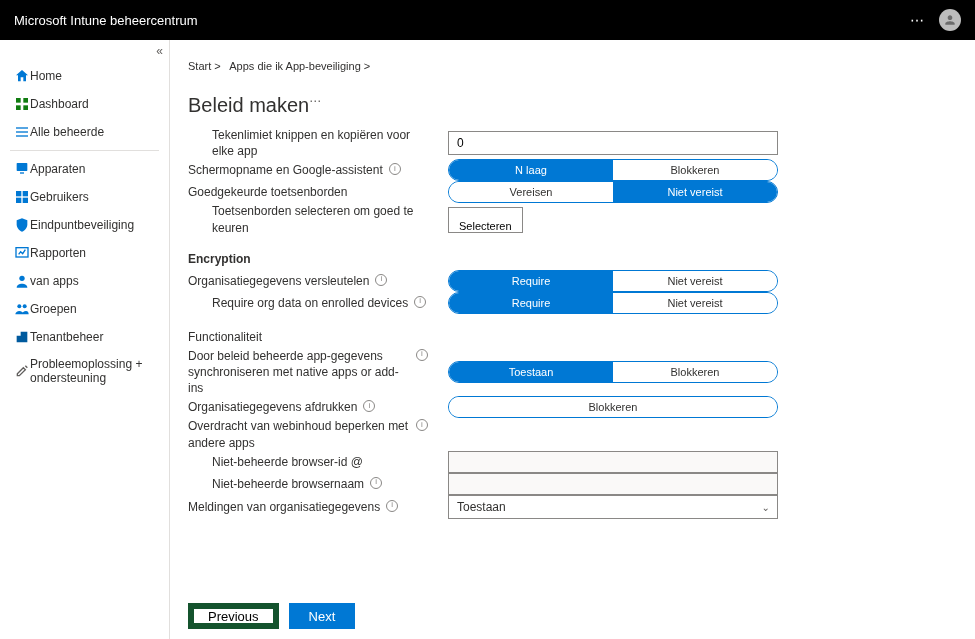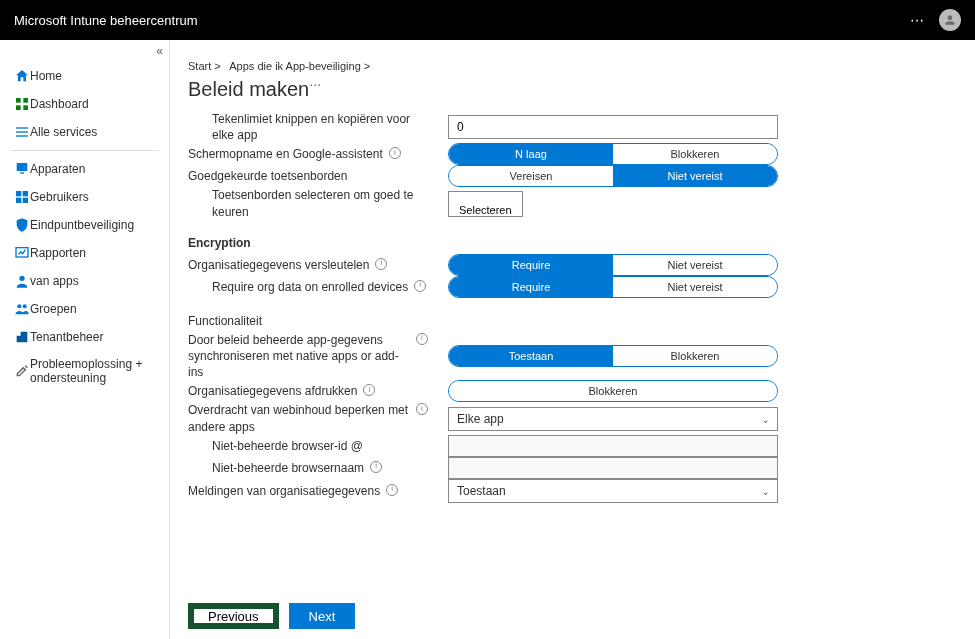--- a/index.html
+++ b/index.html
@@ -20,21 +20,21 @@
   .sidebar .collapse { position: absolute; top: 4px; right: 6px; font-size: 12px; color: #605e5c; cursor: pointer; }
   .sidebar ul { list-style: none; padding: 22px 0 0 0; }
   .sidebar li { padding: 6px 10px 6px 14px; display: flex; align-items: center; font-size: 12px; color: #323130; cursor: pointer; }
   .sidebar .sep { height: 1px; background: #e1dfdd; margin: 4px 10px; }
   .sb-icon { width: 16px; height: 16px; flex: 0 0 16px; display: flex; align-items: center; justify-content: center; }
 
   
   .main { flex: 1; overflow-y: auto; padding: 8px 20px 0 18px; position: relative; }
   .breadcrumbs { font-size: 11px; color: #605e5c; margin-top: 12px; }
   .breadcrumbs .crumb { color: #323130; }
-  .page-title-row { display: flex; align-items: flex-start; margin-top: 6px; margin-bottom: 10px; }
+  .page-title-row { display: flex; align-items: flex-start; margin-top: 22px; margin-bottom: 10px; }
   .page-title { font-size: 20px; font-weight: 400; }
   .page-more { color: #605e5c; }
 
   .form-area { padding-bottom: 58px; }
   .row { display: flex; align-items: center; margin: 0 0; gap: 20px; }
   .row .lbl { width: 240px; font-size: 12px; color: #323130; display: flex; align-items: flex-start; gap: 6px; line-height: 1.35; }
   .row .lbl.indent { padding-left: 24px; width: 240px; }
   .info-icon { width: 12px; height: 12px; border: 1px solid #8a8886; border-radius: 50%; display: inline-flex; align-items: center; justify-content: center; font-size: 8px; color: #8a8886; flex: 0 0 12px; margin-top: 1px; }
 
   .ctrl { flex: 0 0 330px; }
@@ -99,21 +99,21 @@
         <span>Dashboard</span>
       </li>
       <li>
         <span class="sb-icon">
             <svg width="16" height="16" viewBox="0 0 24 24" fill="none" stroke="#0078d4" stroke-width="2">
               <line x1="3" y1="6" x2="21" y2="6"></line>
               <line x1="3" y1="12" x2="21" y2="12"></line>
               <line x1="3" y1="18" x2="21" y2="18"></line>
             </svg>
           </span>
-        <span>Alle services</span>
+        <span>Alle beheerde</span>
       </li>
       <div class="sep"></div>
       <li>
         <span class="sb-icon">
             <svg width="16" height="16" viewBox="0 0 24 24" fill="#0078d4">
               <rect x="4" y="3" width="16" height="12" rx="1"></rect>
               <rect x="9" y="17" width="6" height="2"></rect>
             </svg>
           </span>
         <span>Apparaten</span>
@@ -288,26 +288,20 @@
             <div class="pill">Blokkeren</div>
           </div>
         </div>
       </div>
 
       <div class="row">
         <div class="lbl">
           <span>Overdracht van webinhoud beperken met andere apps</span>
           <span class="info-icon">i</span>
         </div>
-        <div class="ctrl sel-wrap">
-          <div class="sel">
-            <span>Elke app</span>
-          </div>
-          <span class="sel-chevron">⌄</span>
-        </div>
       </div>
 
       <div class="row">
         <div class="lbl indent">Niet-beheerde browser-id @</div>
         <div class="ctrl">
           <input class="txt-input small" readonly="" value="" style="">
         </div>
       </div>
 
       <div class="row">

